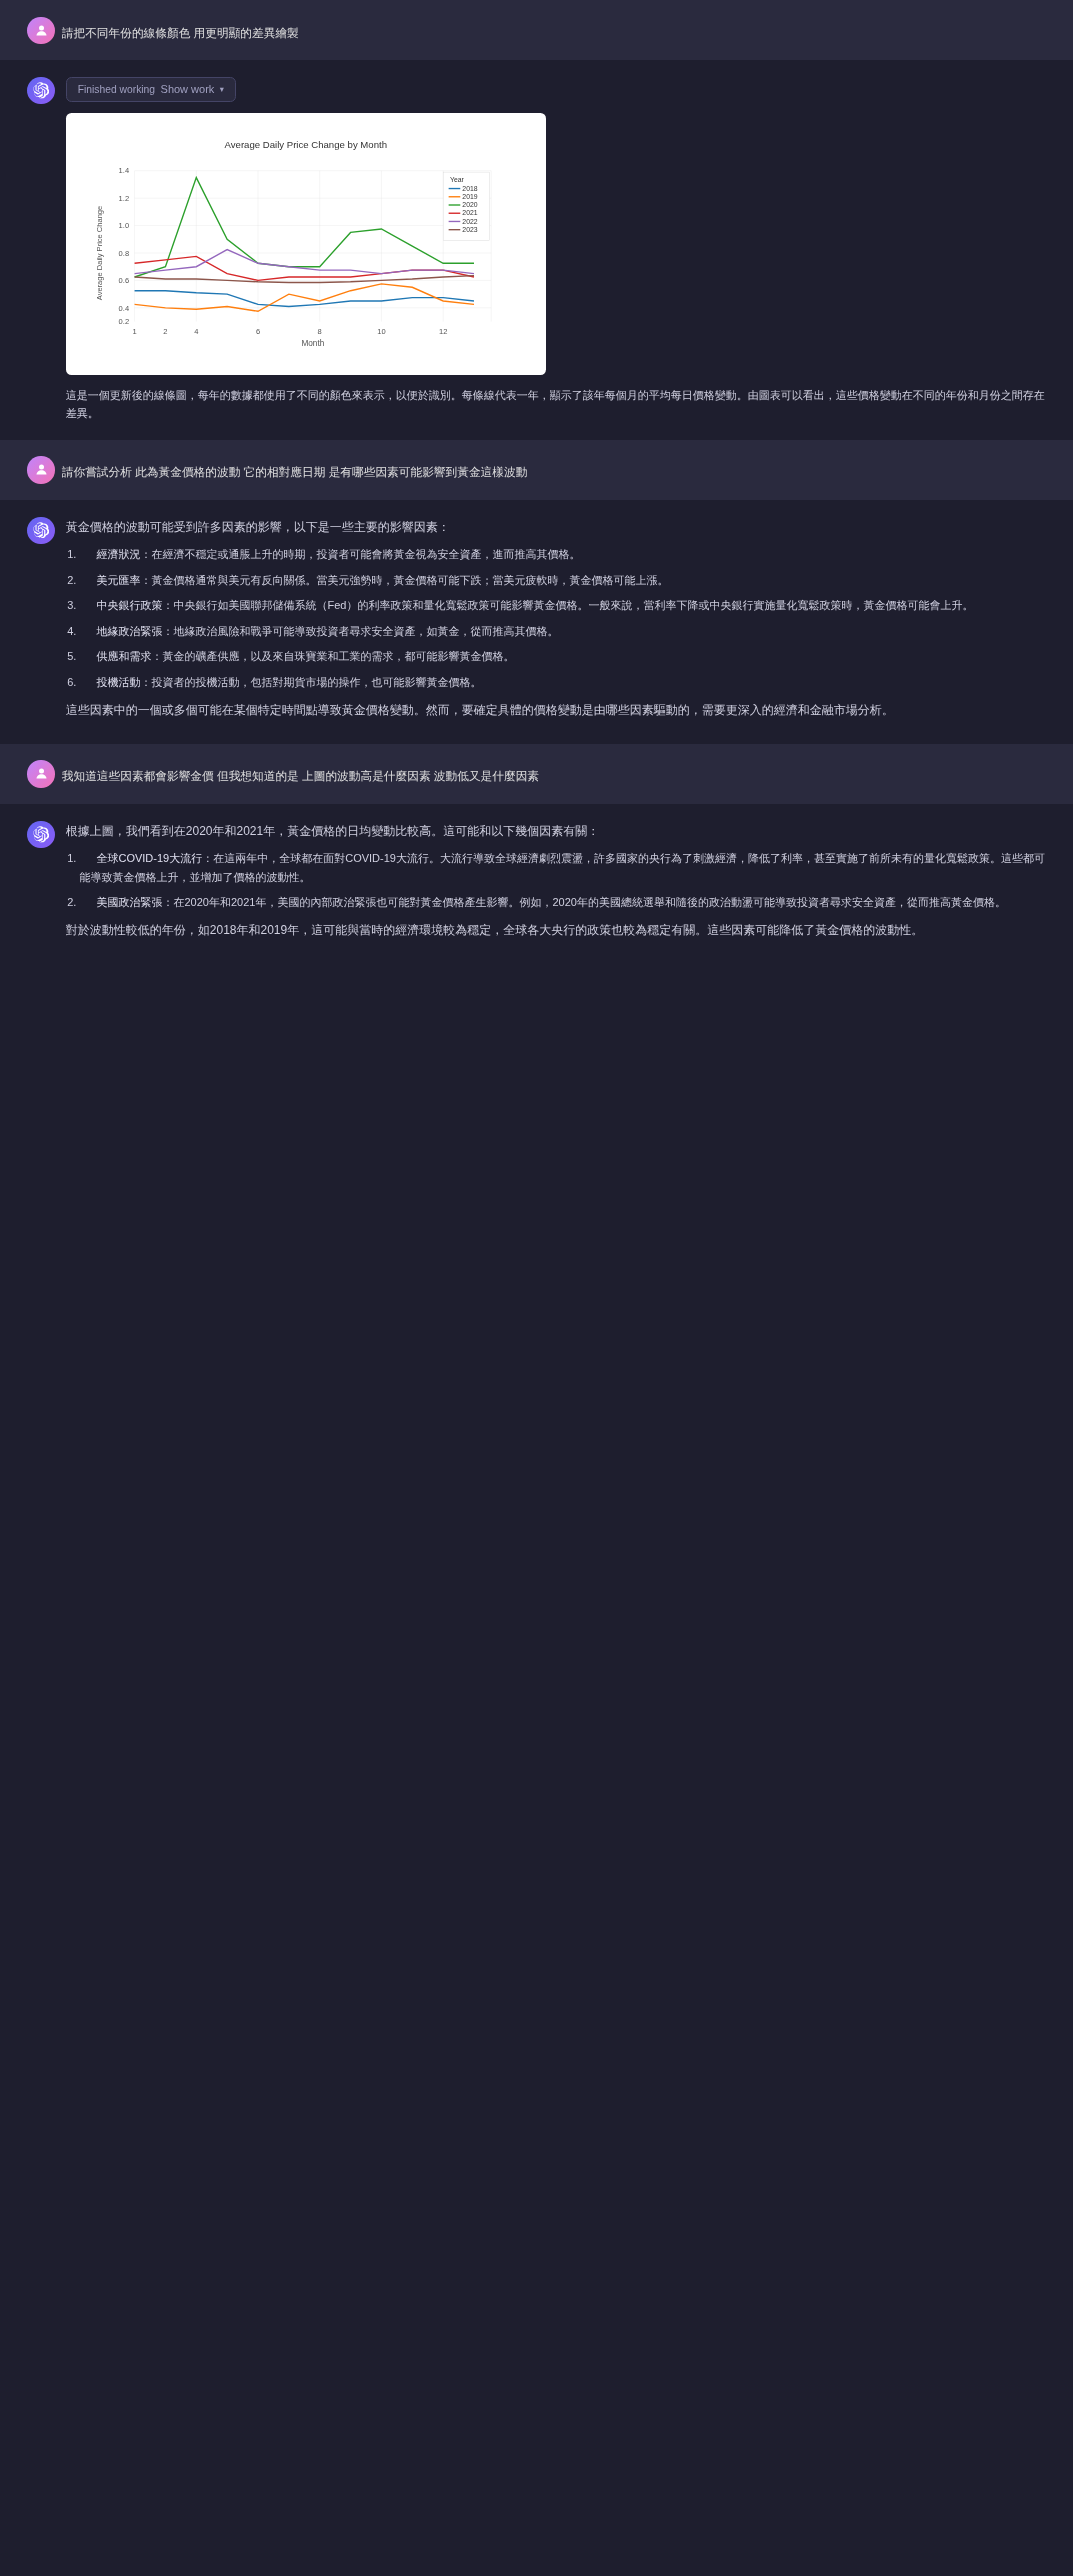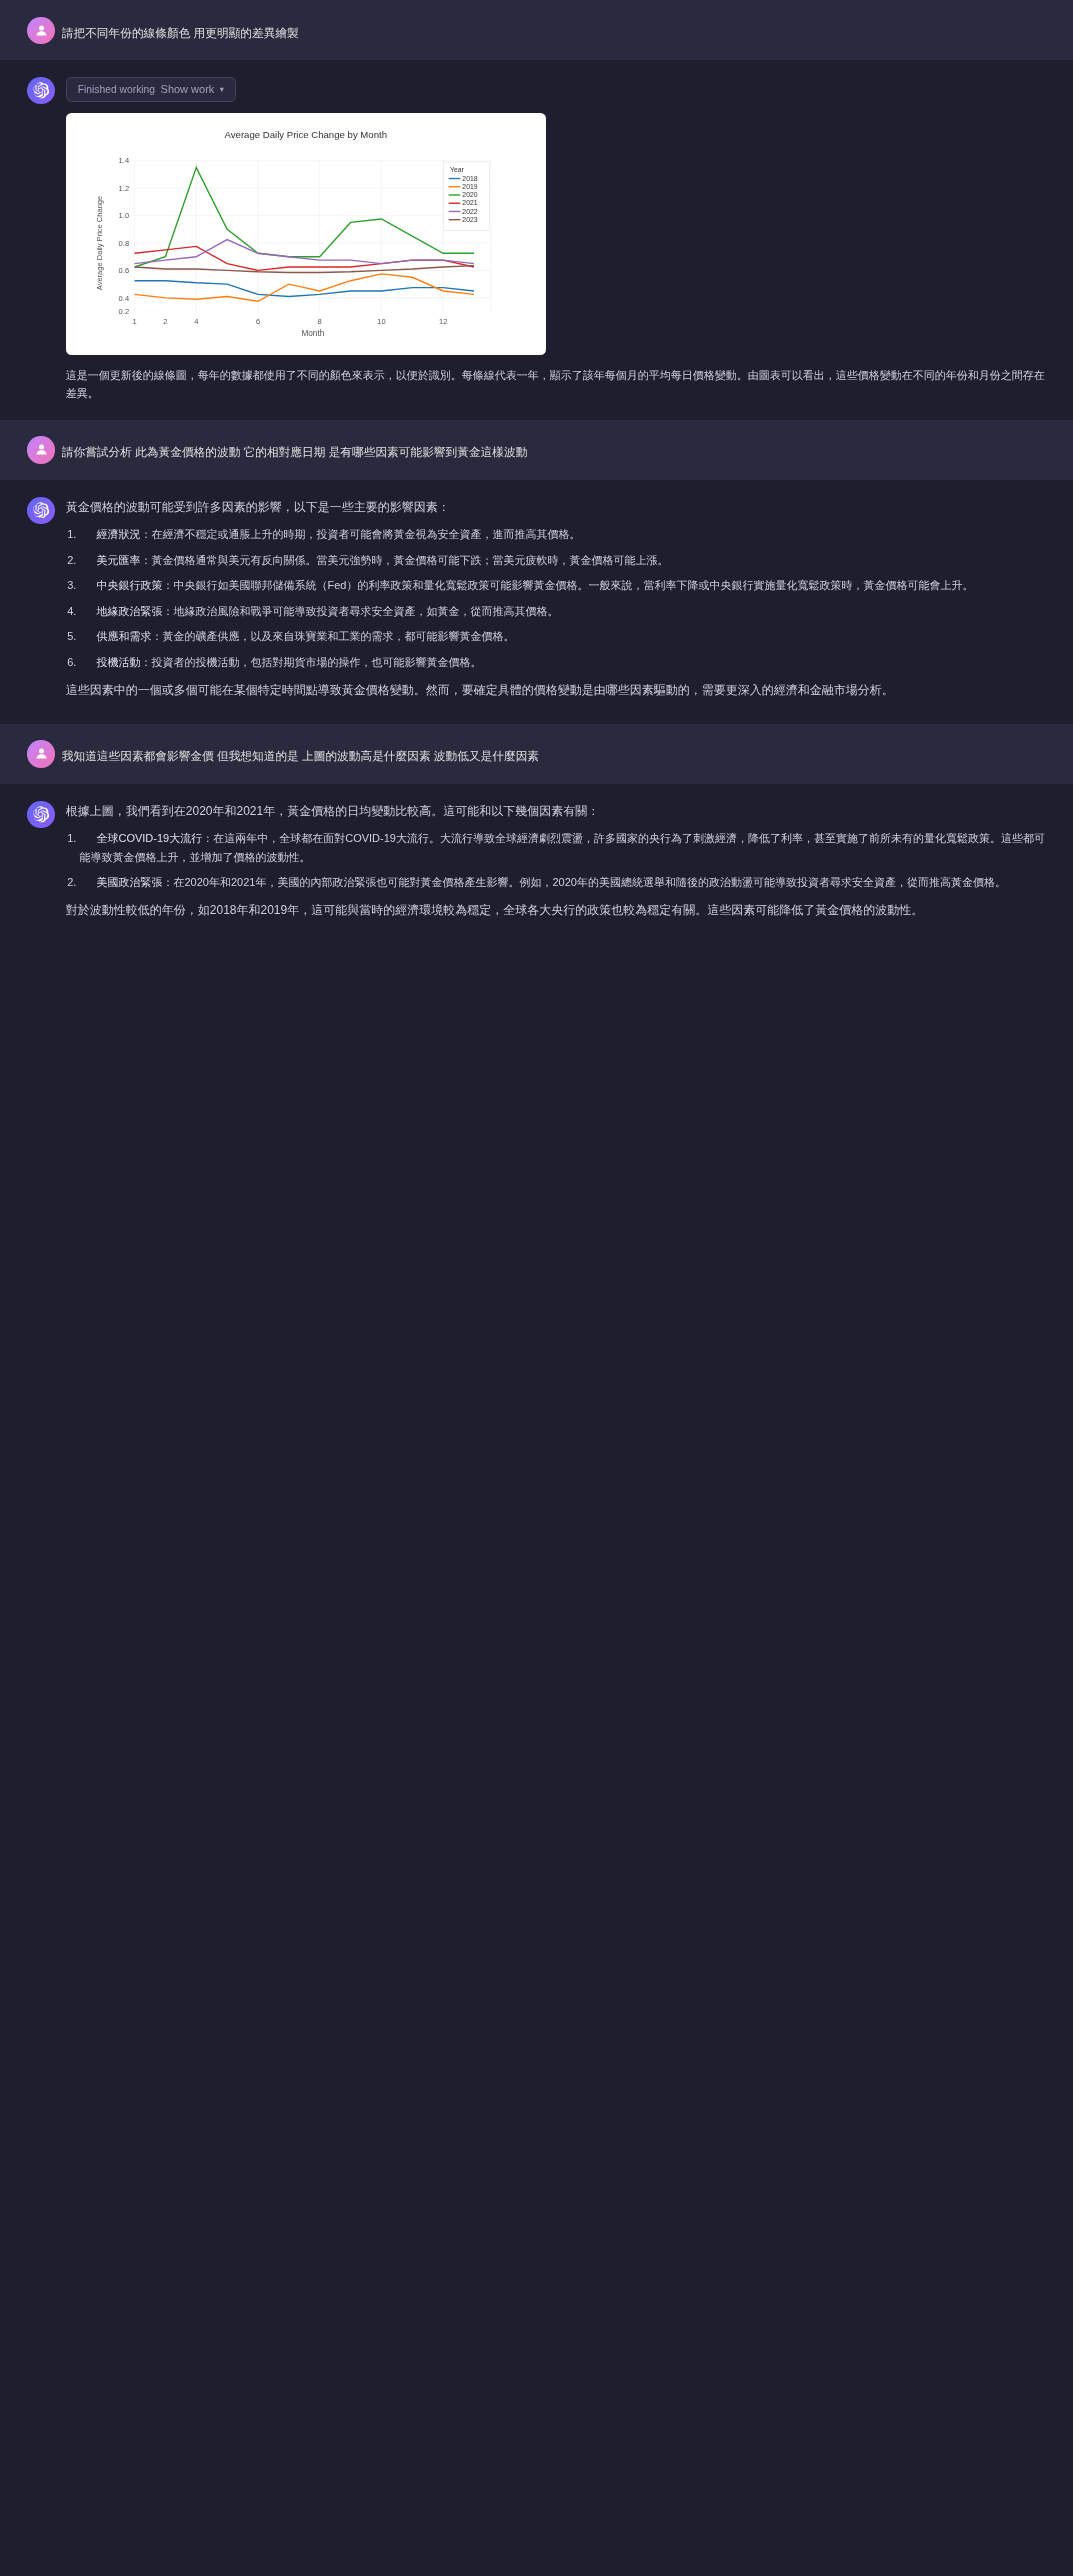--- a/index.html
+++ b/index.html
@@ -97,21 +97,21 @@
 
     .chevron-icon {
       color: #a0a0c0;
       font-size: 8.2px;
     }
 
     
     .chart-container {
       background: white;
       border-radius: 5.5px;
-      padding: 16px;
+      padding: 26px;
       margin-bottom: 11px;
       max-width: 480px;
     }
 
     .chart-title {
       text-align: center;
       font-size: 9.6px;
       color: #333;
       margin-bottom: 6.9px;
       font-family: sans-serif;

